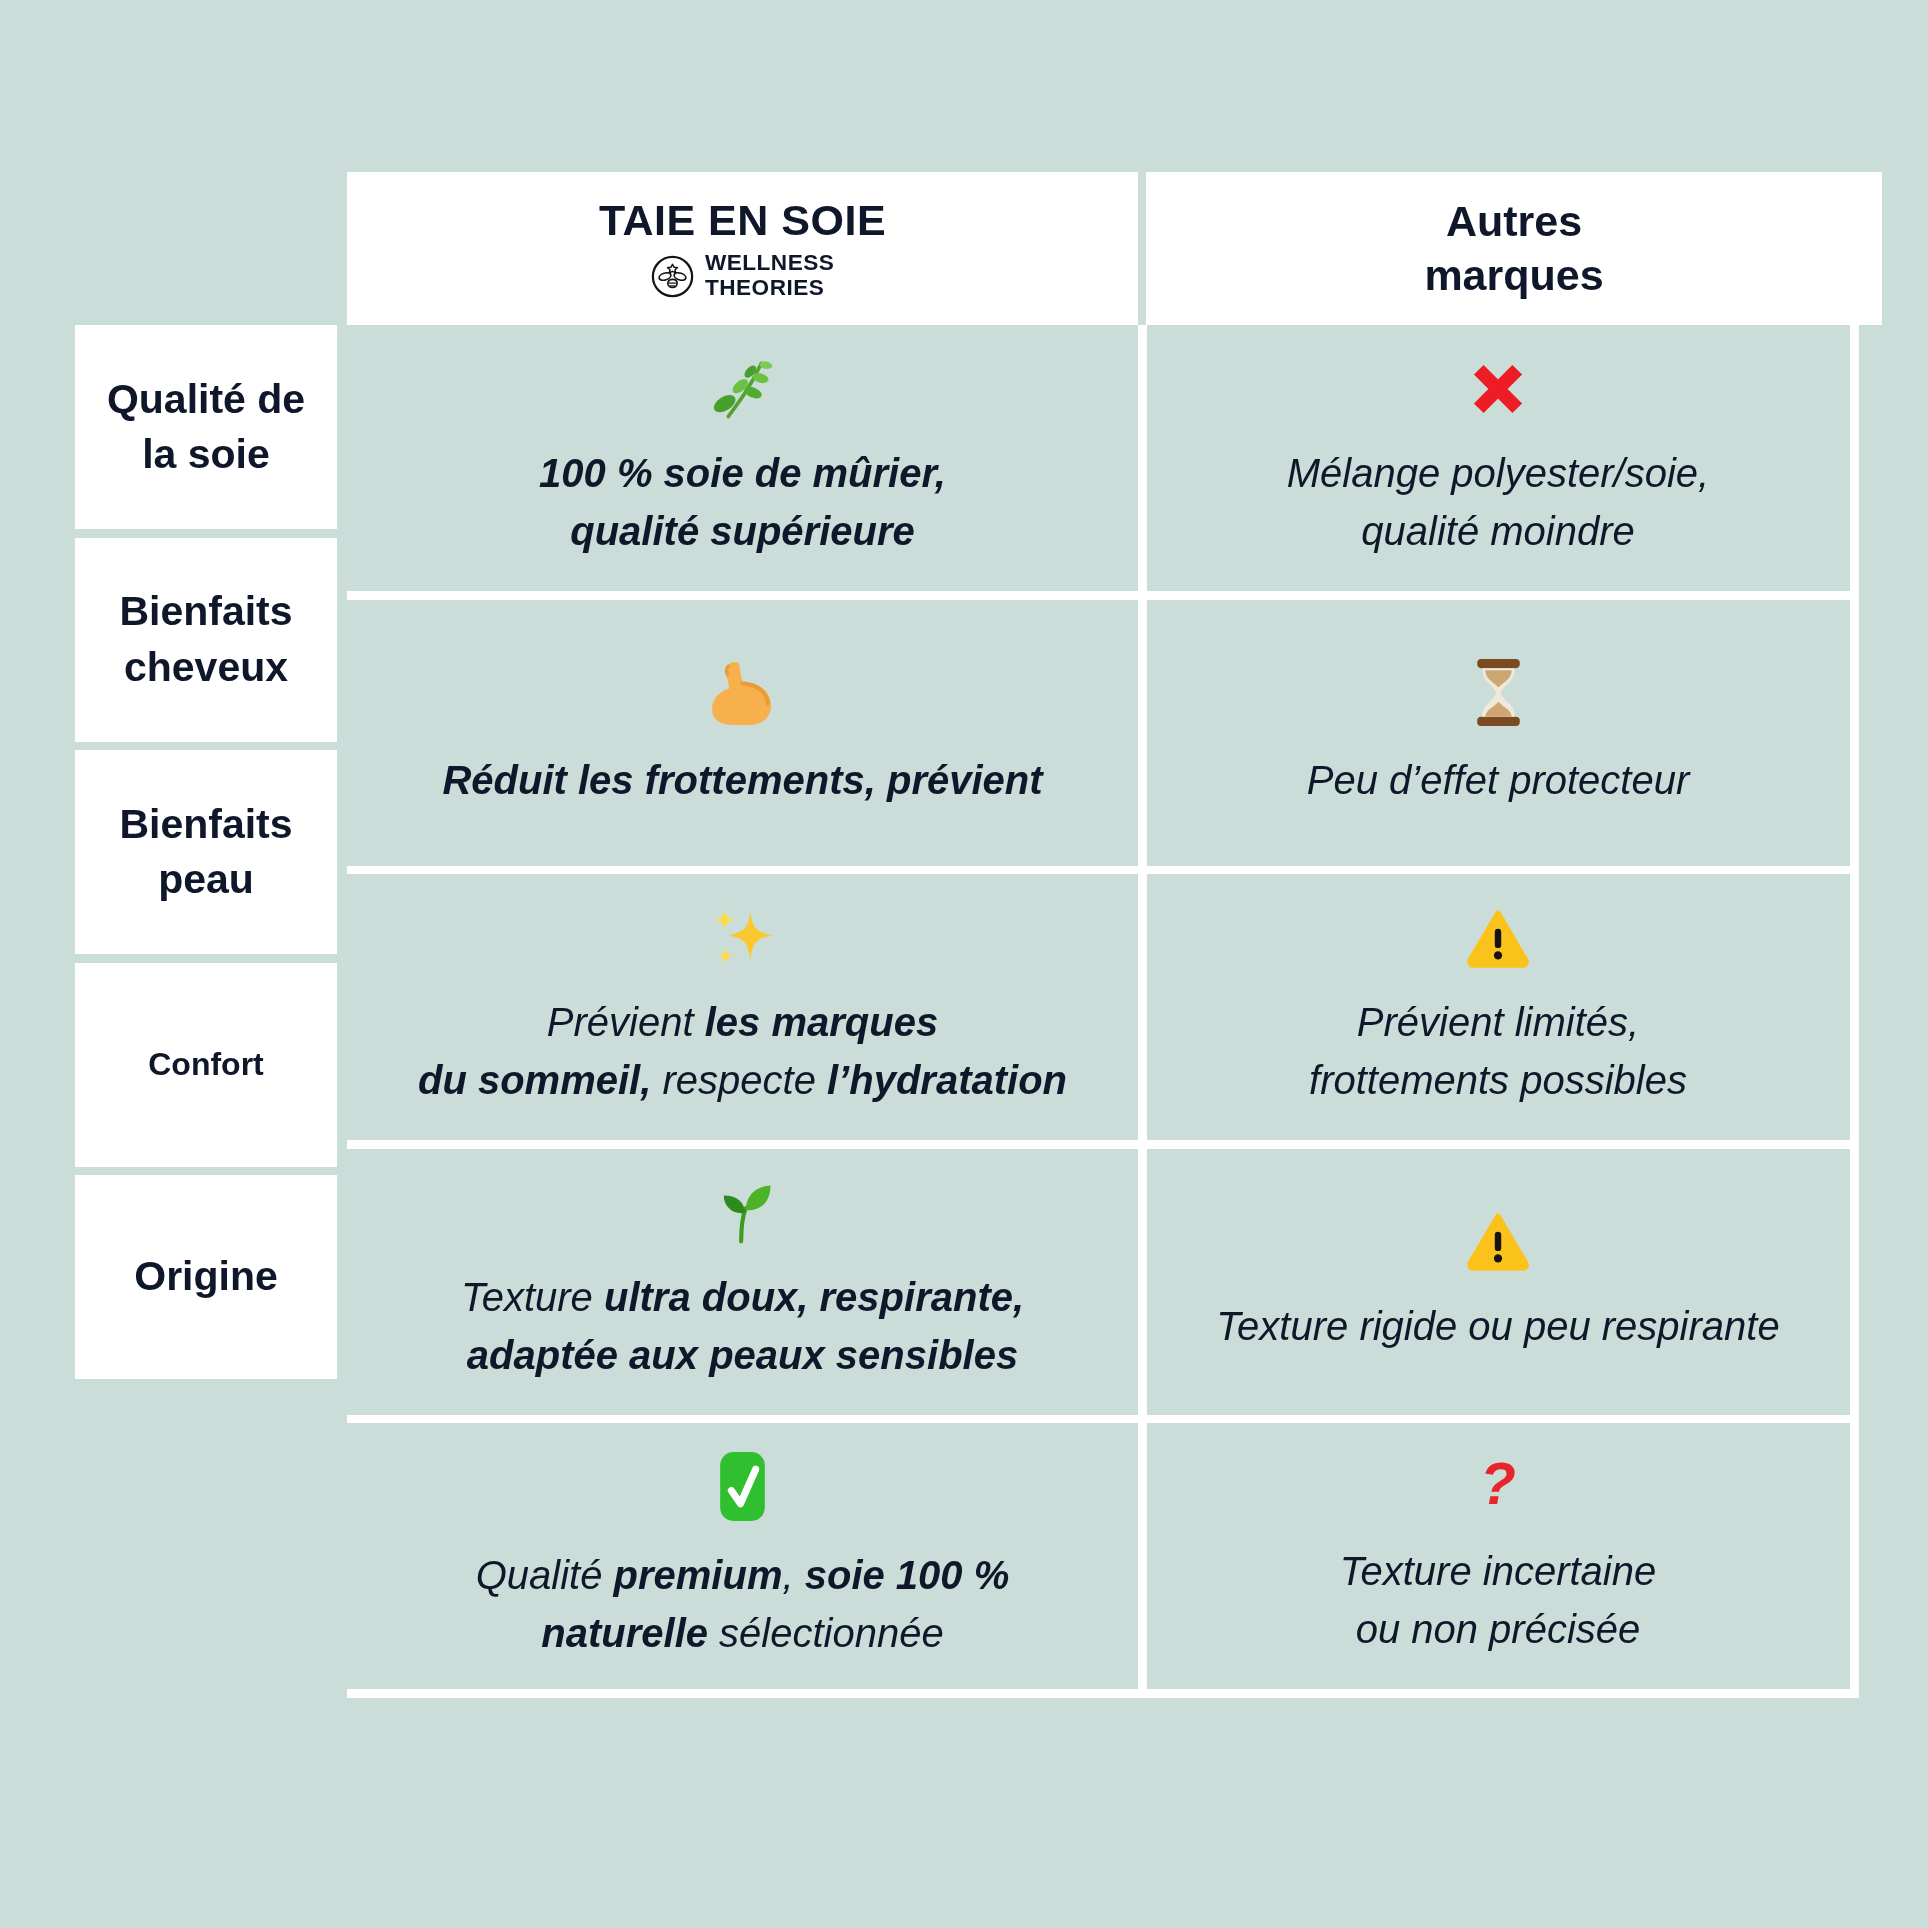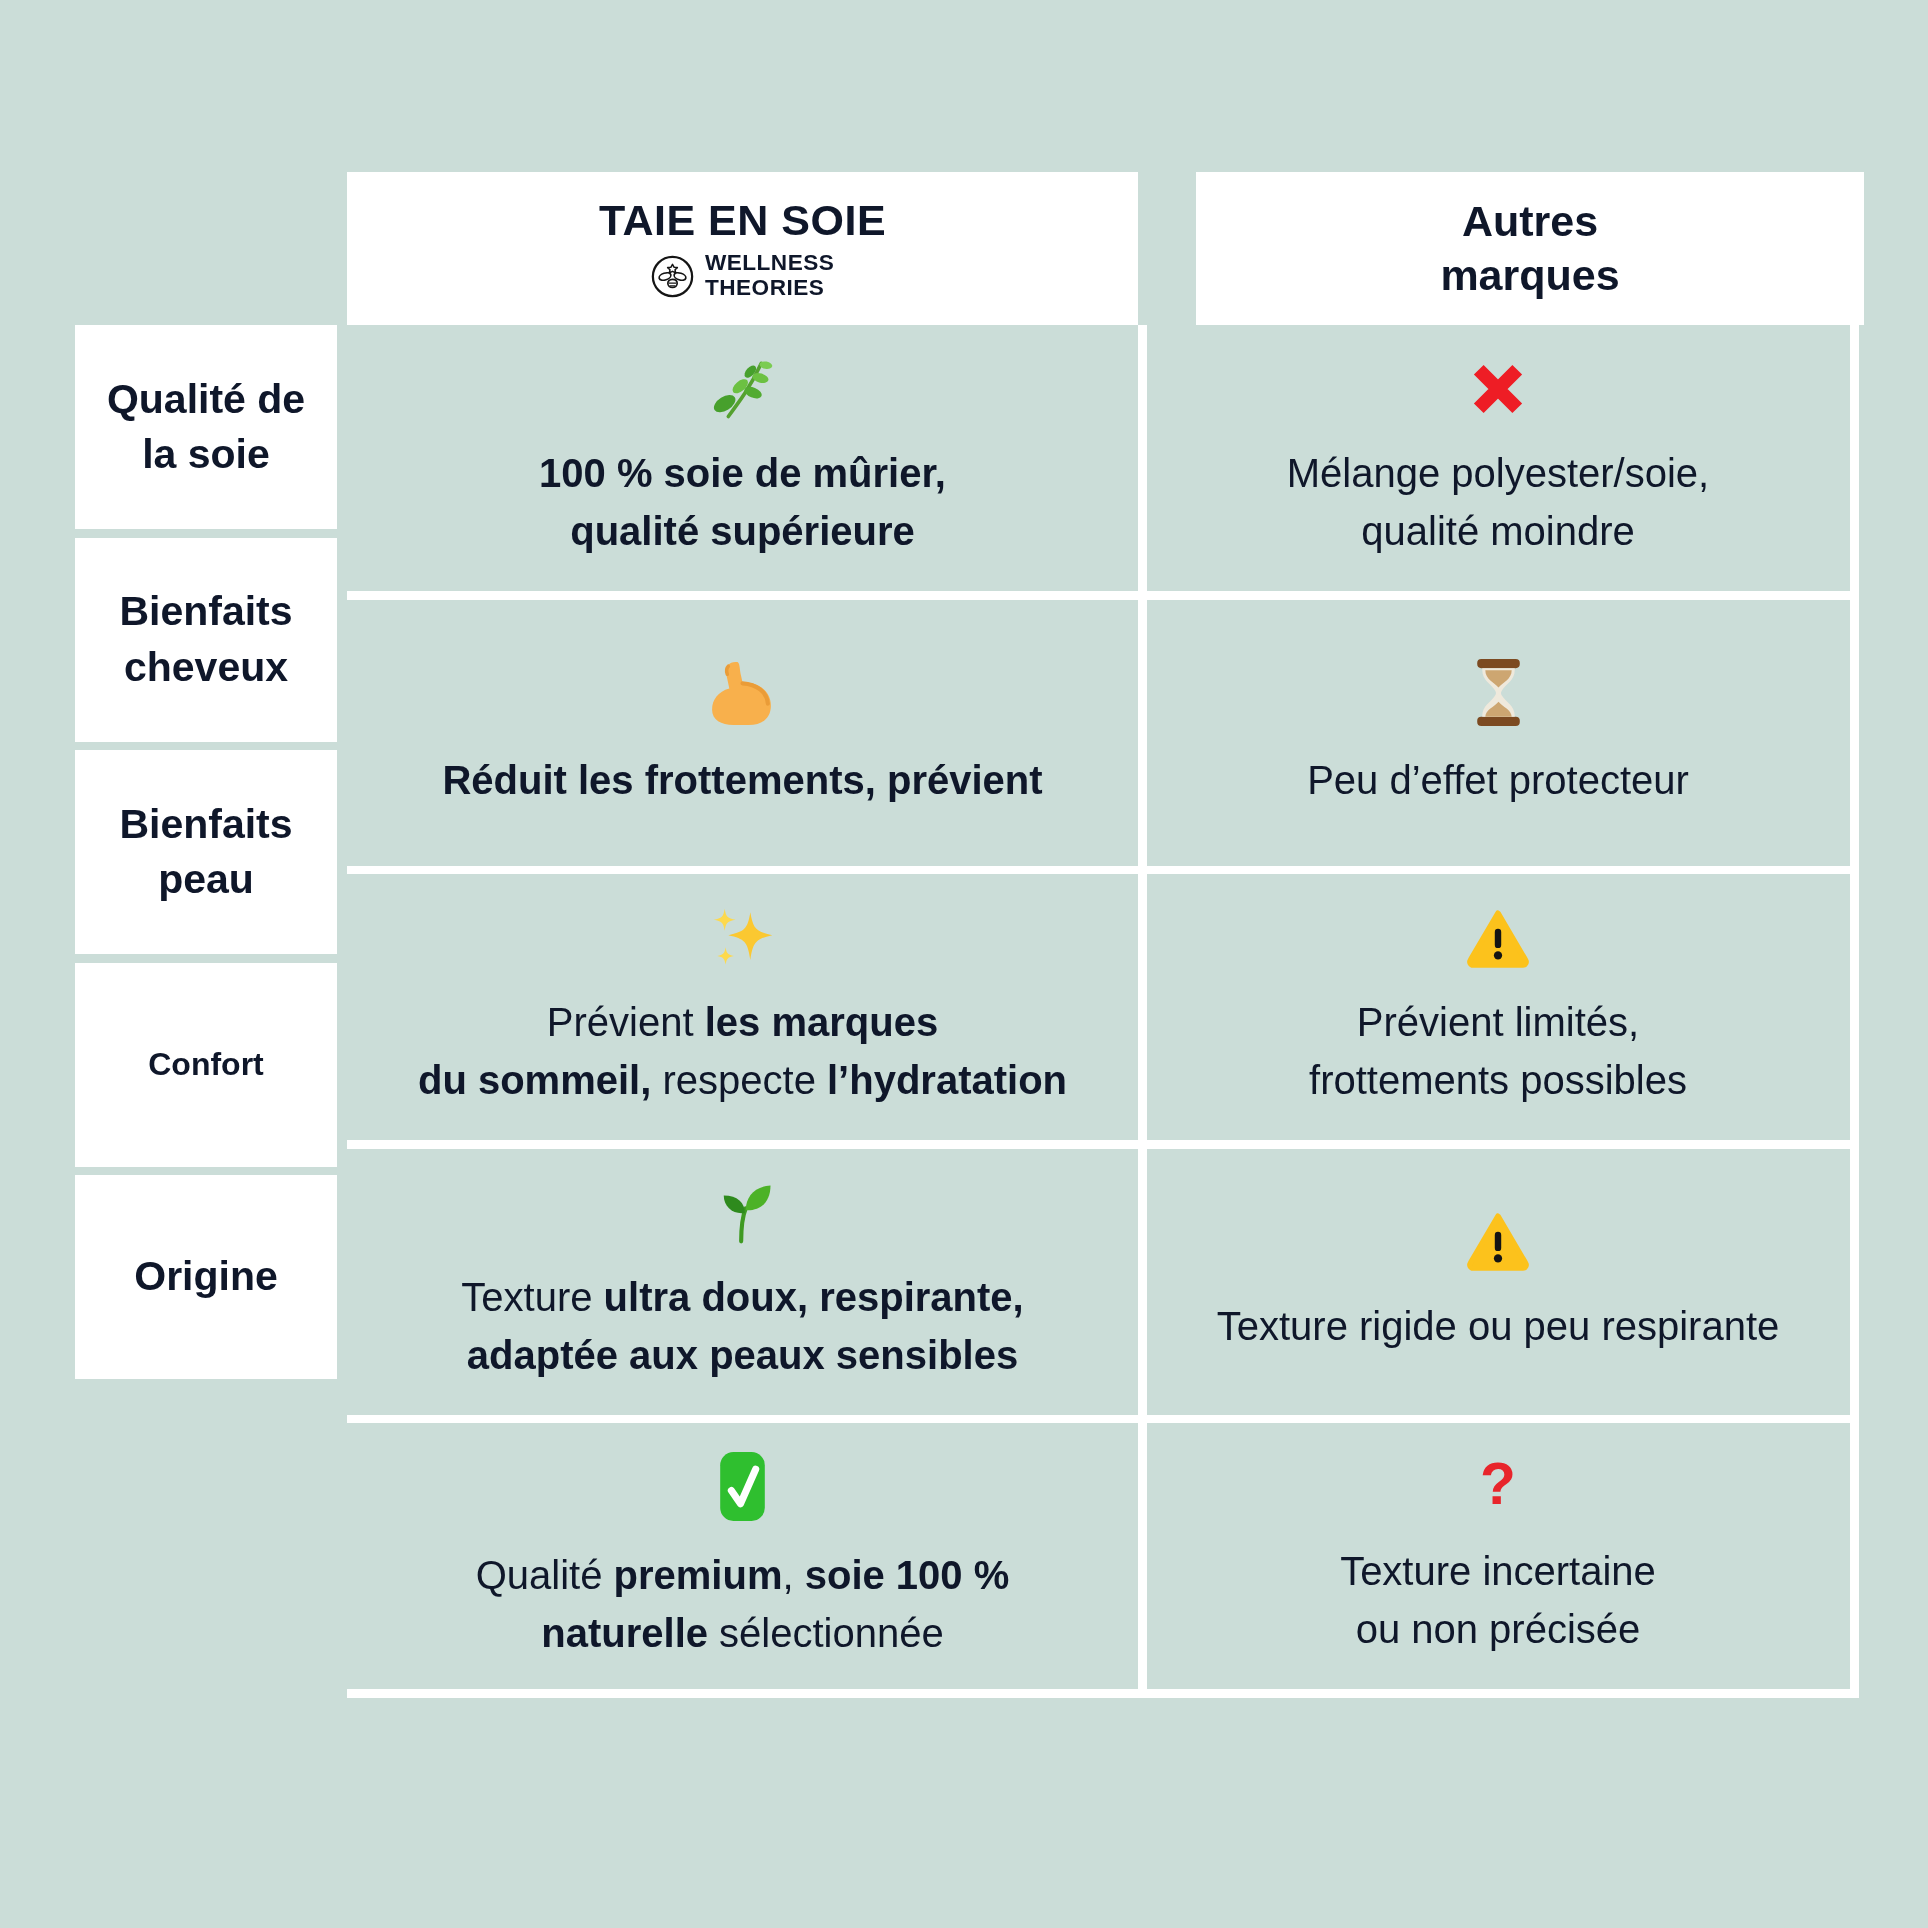--- a/index.html
+++ b/index.html
@@ -3,38 +3,38 @@
 <meta charset="utf-8">
 <style>
   html,body{margin:0;padding:0;}
   body{width:1928px;height:1928px;font-family:"Liberation Sans","DejaVu Sans",sans-serif;}
   .canvas{position:relative;width:1928px;height:1928px;background:#cbddd8;overflow:hidden;color:#0f172a;}
 
   
   .header-cell{position:absolute;top:172px;height:153px;background:#ffffff;
     display:flex;flex-direction:column;align-items:center;justify-content:center;text-align:center;}
   .header-brand{left:347px;width:791px;}
-  .header-others{left:1196px;width:668px;}
+  .header-others{left:1146px;width:736px;}
   .header-title{font-size:43px;font-weight:800;letter-spacing:0.5px;line-height:1.15;}
   .header-lines{font-size:43px;font-weight:800;line-height:1.25;}
   .logo-row{display:flex;align-items:center;gap:11.3px;margin-top:5.6px;}
   .logo-text{font-size:22.6px;font-weight:800;letter-spacing:0.5px;line-height:1.1;text-align:left;}
 
   
   .labels{position:absolute;left:75px;top:325px;width:262px;display:flex;flex-direction:column;gap:8.5px;}
   .label-box{height:204px;background:#ffffff;display:flex;align-items:center;justify-content:center;
     text-align:center;font-weight:800;font-size:41px;line-height:1.35;}
   .label-box.small{font-size:32px;}
 
   
   .body-grid{position:absolute;left:347px;top:325px;width:1512px;box-sizing:border-box;
     background:#ffffff;display:grid;grid-template-columns:791px 703px;grid-auto-rows:266px;
     gap:8.5px;padding:0 9.4px 9.4px 0;}
   .cell{background:#cbddd8;display:flex;flex-direction:column;align-items:center;justify-content:center;
-    text-align:center;gap:22.6px;padding:0 19px;overflow:hidden;}
+    text-align:center;gap:22.6px;padding:0 19px;overflow:hidden;font-style:italic;}
   .cell-text{font-size:40px;line-height:58px;font-weight:400;}
   .cell-text .b{font-weight:800;}
   .cell-text .r{font-weight:400;}
 
   .icon{width:66px;height:66px;flex:0 0 auto;}
   .icon.tall{height:73px;width:73px;}
 </style>
 </head>
 <body>
 

